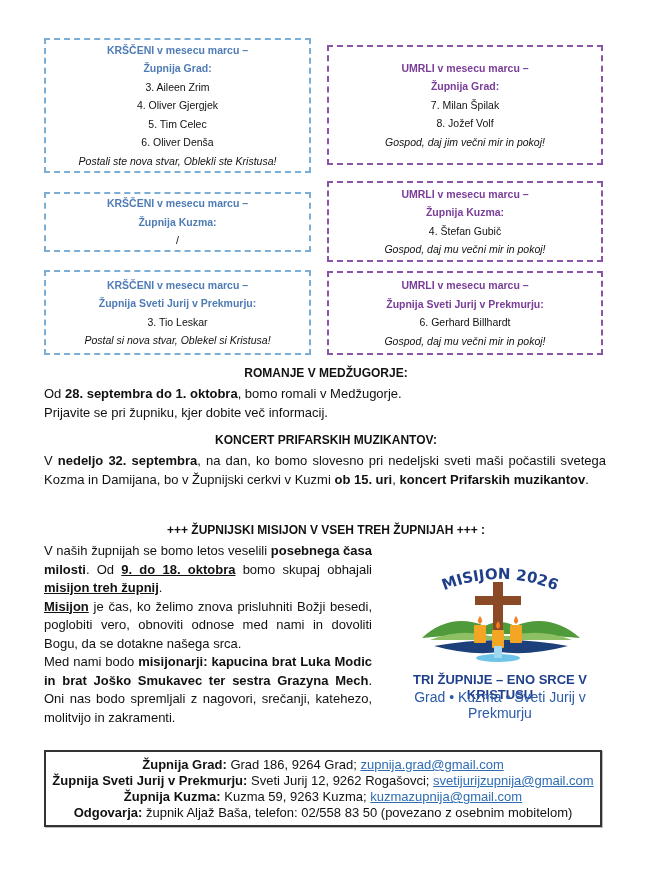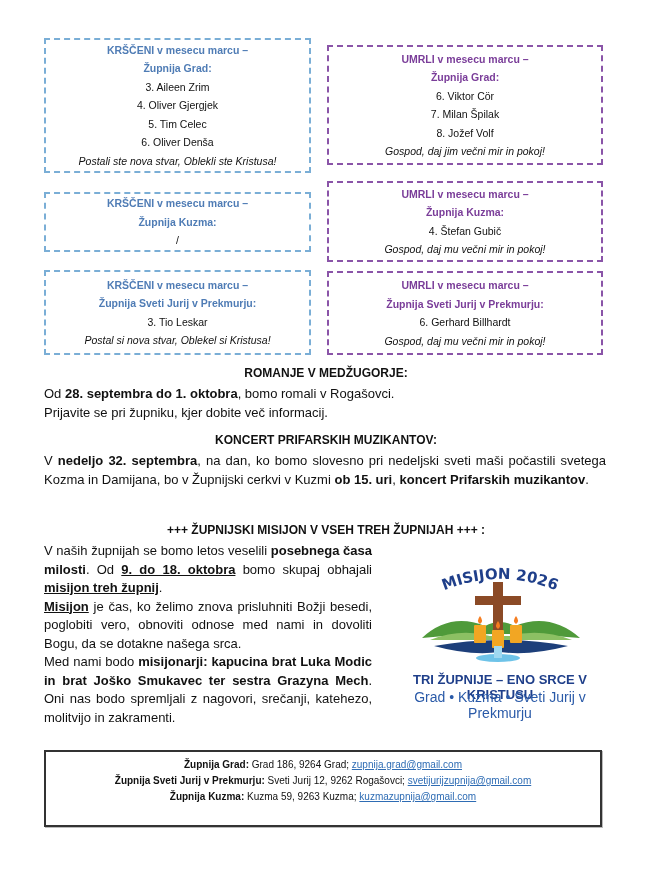--- a/index.html
+++ b/index.html
@@ -16,21 +16,21 @@
 
   .section-title { position: absolute; left: 44px; width: 564px; text-align: center;
                    font-weight: bold; font-size: 12px; }
   .para { position: absolute; left: 44px; font-size: 13px; line-height: 18.5px; }
   .para.justify { text-align: justify; text-align-last: left; }
   .b { font-weight: bold; }
   .u { text-decoration: underline; }
 
   .footer { position: absolute; left: 44px; top: 750px; width: 558px; height: 77px;
             box-sizing: border-box; border: 2px solid #333; box-shadow: 1px 1px 0 #bbb;
-            text-align: center; font-size: 10px; line-height: 16px; padding-top: 5px; }
+            text-align: center; font-size: 13px; line-height: 16px; padding-top: 5px; }
   .footer a { color: #2e6cb4; text-decoration: underline; }
 
   .logo { position: absolute; left: 390px; top: 560px; width: 220px; height: 155px; }
   .logo .tagline { position: absolute; left: 0; width: 220px; text-align: center;
                    top: 112px; font-size: 13px; font-weight: bold; color: #1f3f8a; }
   .logo .parishes { position: absolute; left: 0; width: 220px; text-align: center;
                     top: 129px; font-size: 14px; color: #2a5aa8; }
 </style>
 </head>
 <body>
@@ -54,21 +54,20 @@
 <div class="box blue" style="left:44px; top:270px; width:267px; height:85px;">
   <div class="line title">KRŠČENI v mesecu marcu –</div>
   <div class="line title">Župnija Sveti Jurij v Prekmurju:</div>
   <div class="line">3. Tio Leskar</div>
   <div class="line closing">Postal si nova stvar, Oblekel si Kristusa!</div>
 </div>
 
 <div class="box purple" style="left:327px; top:45px; width:276px; height:120px;">
   <div class="line title">UMRLI v mesecu marcu –</div>
   <div class="line title">Župnija Grad:</div>
-  <div class="line">6. Viktor Cör</div>
   <div class="line">7. Milan Špilak</div>
   <div class="line">8. Jožef Volf</div>
   <div class="line closing">Gospod, daj jim večni mir in pokoj!</div>
 </div>
 
 <div class="box purple" style="left:327px; top:181px; width:276px; height:81px;">
   <div class="line title">UMRLI v mesecu marcu –</div>
   <div class="line title">Župnija Kuzma:</div>
   <div class="line">4. Štefan Gubič</div>
   <div class="line closing">Gospod, daj mu večni mir in pokoj!</div>
@@ -76,21 +75,21 @@
 
 <div class="box purple" style="left:327px; top:271px; width:276px; height:84px;">
   <div class="line title">UMRLI v mesecu marcu –</div>
   <div class="line title">Župnija Sveti Jurij v Prekmurju:</div>
   <div class="line">6. Gerhard Billhardt</div>
   <div class="line closing">Gospod, daj mu večni mir in pokoj!</div>
 </div>
 
 <div class="section-title" style="top:366px;">ROMANJE V MEDŽUGORJE:</div>
 <div class="para" style="top:385px; width:564px;">
-  <div><span>Od </span><span class="b">28. septembra do 1. oktobra</span><span>, bomo romali v Rogašovci.</span></div>
+  <div><span>Od </span><span class="b">28. septembra do 1. oktobra</span><span>, bomo romali v Medžugorje.</span></div>
   <div>Prijavite se pri župniku, kjer dobite več informacij.</div>
 </div>
 
 <div class="section-title" style="top:433px;">KONCERT PRIFARSKIH MUZIKANTOV:</div>
 <div class="para justify" style="top:452px; width:562px;">
   <span>V </span><span class="b">nedeljo 32. septembra</span><span>, na dan, ko bomo slovesno pri nedeljski sveti maši počastili svetega Kozma in Damijana, bo v Župnijski cerkvi v Kuzmi </span><span class="b">ob 15. uri</span><span>, </span><span class="b">koncert Prifarskih muzikantov</span><span>.</span>
 </div>
 
 <div class="section-title" style="top:523px;">+++ ŽUPNIJSKI MISIJON V VSEH TREH ŽUPNIJAH +++ :</div>
 <div class="para justify" style="top:542px; width:328px;">
@@ -127,13 +126,14 @@
     <rect x="104" y="86" width="8" height="12" fill="#9fd8f0"></rect>
   </svg>
   <div class="tagline">TRI ŽUPNIJE – ENO SRCE V KRISTUSU</div>
   <div class="parishes">Grad • Kuzma • Sveti Jurij v Prekmurju</div>
 </div>
 
 <div class="footer">
   <div><span class="b">Župnija Grad:</span><span> Grad 186, 9264 Grad; </span><a>zupnija.grad@gmail.com</a></div>
   <div><span class="b">Župnija Sveti Jurij v Prekmurju:</span><span> Sveti Jurij 12, 9262 Rogašovci; </span><a>svetijurijzupnija@gmail.com</a></div>
   <div><span class="b">Župnija Kuzma:</span><span> Kuzma 59, 9263 Kuzma; </span><a>kuzmazupnija@gmail.com</a></div>
+  <div><span class="b">Odgovarja:</span><span> župnik Aljaž Baša, telefon: 02/558 83 50 (povezano z osebnim mobitelom)</span></div>
 </div>
 
 </body></html>

